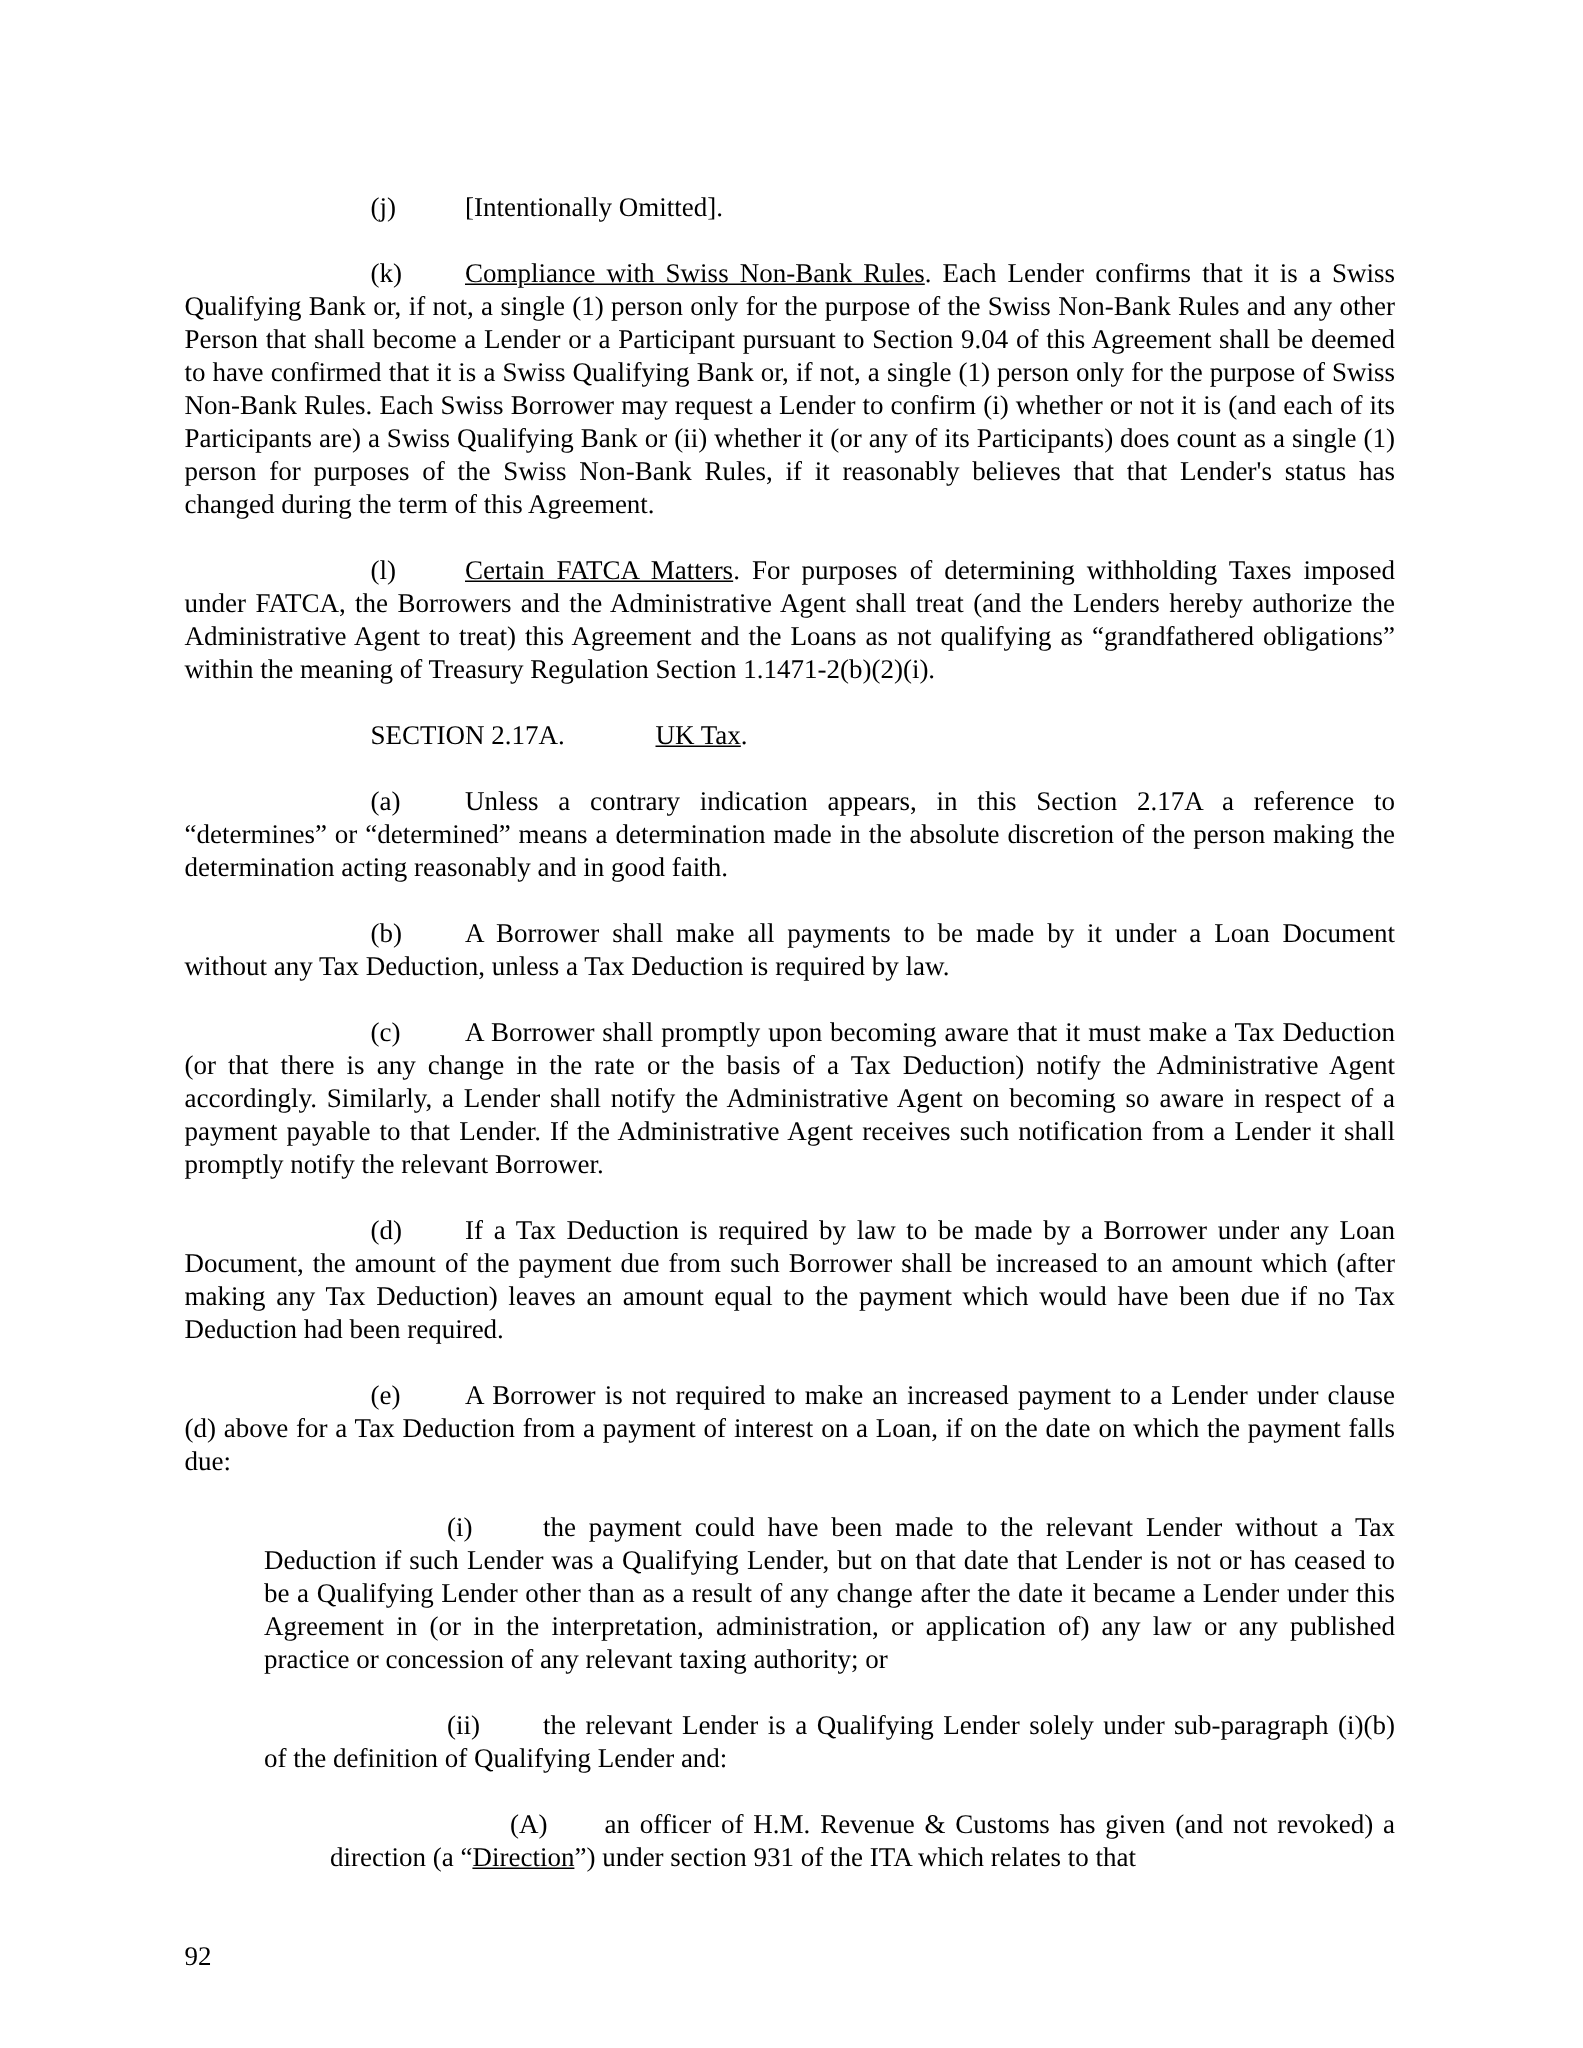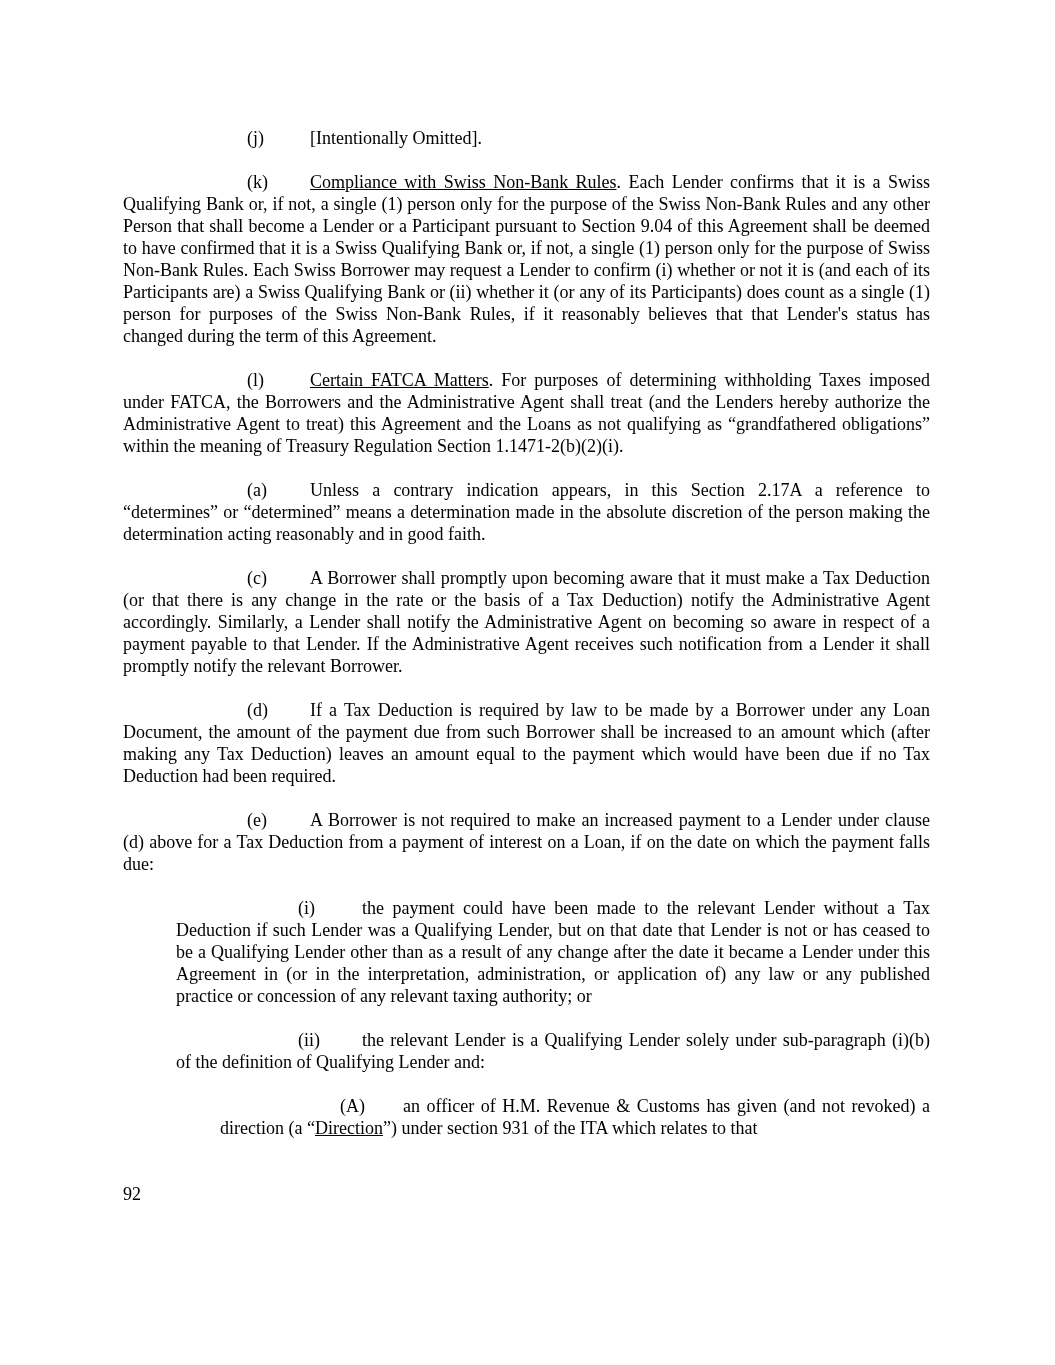--- a/index.html
+++ b/index.html
@@ -63,23 +63,25 @@
 <body>
 
 <div class="page">
 
   <p class="par par-main"><span class="lbl">(j)</span><span>[Intentionally Omitted].</span></p>
 
   <p class="par par-main"><span class="lbl">(k)</span><span class="u">Compliance with Swiss Non-Bank Rules</span><span>.  Each Lender confirms that it is a Swiss Qualifying Bank or, if not, a single (1) person only for the purpose of the Swiss Non-Bank Rules and any other Person that shall become a Lender or a Participant pursuant to Section 9.04 of this Agreement shall be deemed to have confirmed that it is a Swiss Qualifying Bank or, if not, a single (1) person only for the purpose of Swiss Non-Bank Rules. Each Swiss Borrower may request a Lender to confirm (i) whether or not it is (and each of its Participants are) a Swiss Qualifying Bank or (ii) whether it (or any of its Participants) does count as a single (1) person for purposes of the Swiss Non-Bank Rules, if it reasonably believes that that Lender's status has changed during the term of this Agreement.</span></p>
 
   <p class="par par-main"><span class="lbl">(l)</span><span class="u">Certain FATCA Matters</span><span>.  For purposes of determining withholding Taxes imposed under FATCA, the Borrowers and the Administrative Agent shall treat (and the Lenders hereby authorize the Administrative Agent to treat) this Agreement and the Loans as not qualifying as “grandfathered obligations” within the meaning of Treasury Regulation Section 1.1471-2(b)(2)(i).</span></p>
 
+  <p class="par par-main"><span class="lbl lbl-section">SECTION 2.17A.</span><span class="u">UK Tax</span><span>.</span></p>
 
   <p class="par par-main"><span class="lbl">(a)</span><span>Unless a contrary indication appears, in this Section 2.17A a reference to “determines” or “determined” means a determination made in the absolute discretion of the person making the determination acting reasonably and in good faith.</span></p>
 
+  <p class="par par-main"><span class="lbl">(b)</span><span>A Borrower shall make all payments to be made by it under a Loan Document without any Tax Deduction, unless a Tax Deduction is required by law.</span></p>
 
   <p class="par par-main"><span class="lbl">(c)</span><span>A Borrower shall promptly upon becoming aware that it must make a Tax Deduction (or that there is any change in the rate or the basis of a Tax Deduction) notify the Administrative Agent accordingly.  Similarly, a Lender shall notify the Administrative Agent on becoming so aware in respect of a payment payable to that Lender.  If the Administrative Agent receives such notification from a Lender it shall promptly notify the relevant Borrower.</span></p>
 
   <p class="par par-main"><span class="lbl">(d)</span><span>If a Tax Deduction is required by law to be made by a Borrower under any Loan Document, the amount of the payment due from such Borrower shall be increased to an amount which (after making any Tax Deduction) leaves an amount equal to the payment which would have been due if no Tax Deduction had been required.</span></p>
 
   <p class="par par-main"><span class="lbl">(e)</span><span>A Borrower is not required to make an increased payment to a Lender under clause (d) above for a Tax Deduction from a payment of interest on a Loan, if on the date on which the payment falls due:</span></p>
 
   <p class="par par-sub"><span class="lbl lbl-sub">(i)</span><span>the payment could have been made to the relevant Lender without a Tax Deduction if such Lender was a Qualifying Lender, but on that date that Lender is not or has ceased to be a Qualifying Lender other than as a result of any change after the date it became a Lender under this Agreement in (or in the interpretation, administration, or application of) any law or any published practice or concession of any relevant taxing authority; or</span></p>
 
   <p class="par par-sub"><span class="lbl lbl-sub">(ii)</span><span>the relevant Lender is a Qualifying Lender solely under sub-paragraph (i)(b) of the definition of Qualifying Lender and:</span></p>

